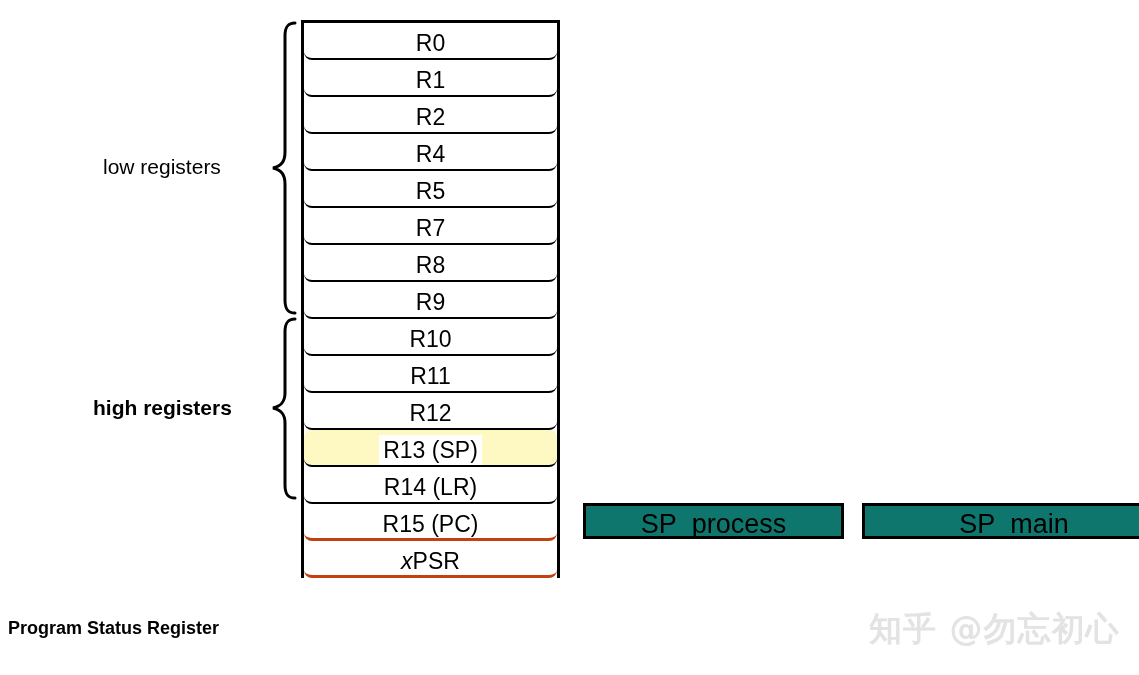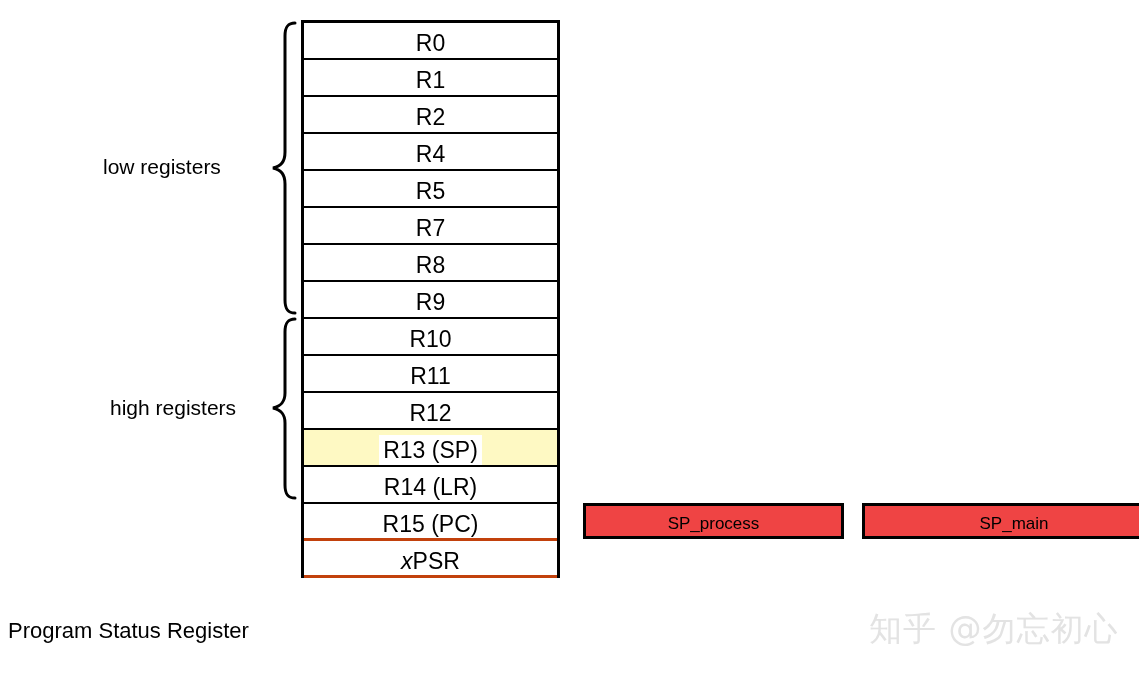--- a/index.html
+++ b/index.html
@@ -37,20 +37,21 @@
   .reg-row {
     position: relative;
     height: 37px;
     line-height: 37px;
     text-align: center;
     font-size: 23px;
     border-bottom: 2px solid #000;
     box-sizing: border-box;
     background: #ffffff;
     white-space: nowrap;
+    border-radius: 8px;
   }
   .reg-row.thick-bottom {
     border-bottom: 3px solid #c2410c;
   }
   .reg-row.sp-highlight {
     background: #fef9c3;
   }
   .reg-row.sp-highlight .cell-text {
     background: #ffffff;
     padding: 0 4px;
@@ -75,43 +76,45 @@
     position: absolute;
     font-size: 21px;
     white-space: nowrap;
     text-align: center;
   }
   #label-low {
     left: 103px;
     top: 155px;
   }
   #label-high {
-    left: 110px;
+    left: 93px;
     top: 396px;
+    font-weight: bold;
   }
 
   
   #psr-label {
     position: absolute;
     left: 8px;
     top: 618px;
-    font-size: 22px;
-    white-space: nowrap;
+    font-size: 18px;
+    white-space: nowrap;
+    font-weight: bold;
   }
 
   
   .sp-box {
     position: absolute;
     height: 36px;
     line-height: 36px;
     border: 3px solid #000;
     box-sizing: border-box;
-    background: #ef4444;
+    background: #0f766e;
     text-align: center;
-    font-size: 17px;
+    font-size: 27px;
     white-space: nowrap;
   }
   #sp-process-box {
     left: 583px;
     top: 503px;
     width: 261px;
   }
   #sp-main-box {
     left: 862px;
     top: 503px;
@@ -122,20 +125,21 @@
   #watermark {
     position: absolute;
     left: 869px;
     top: 607px;
     font-size: 33px;
     color: #e3e3e3;
     font-family: "DejaVu Sans", sans-serif;
     white-space: nowrap;
     letter-spacing: 1px;
     user-select: none;
+    font-weight: bold;
   }
 </style>
 </head>
 <body>
 
 <div id="stage">
 
   <div class="brace" id="brace-low" style="left:265px; top:20px; width:34px; height:296px;">
     <svg width="34" height="296" viewBox="0 0 34 296" xmlns="http://www.w3.org/2000/svg">
       <path d="M 30 3

